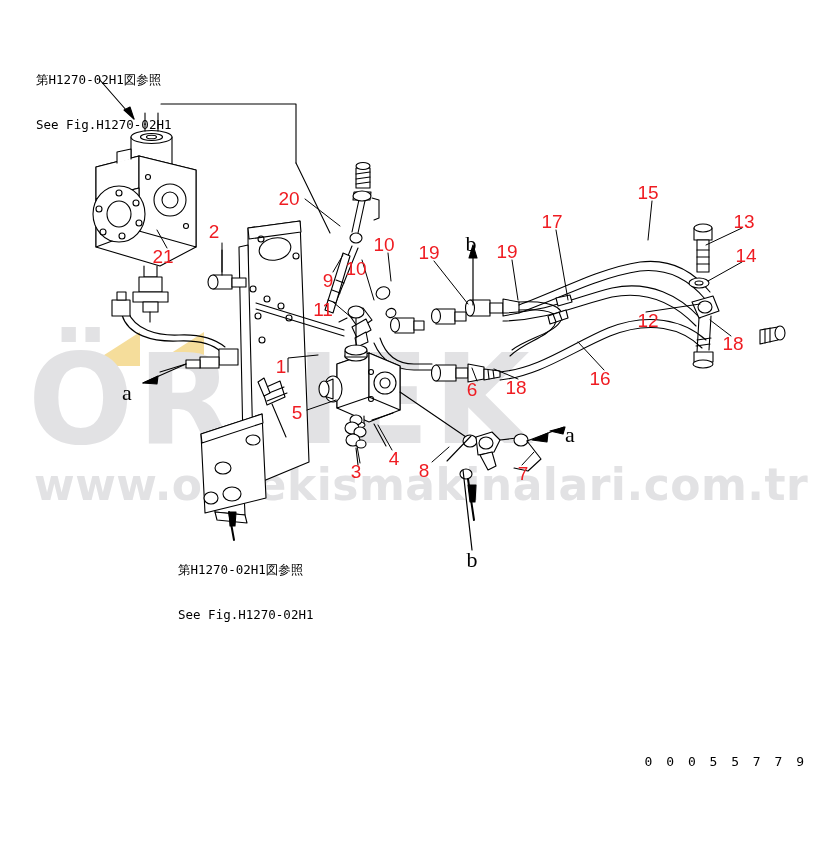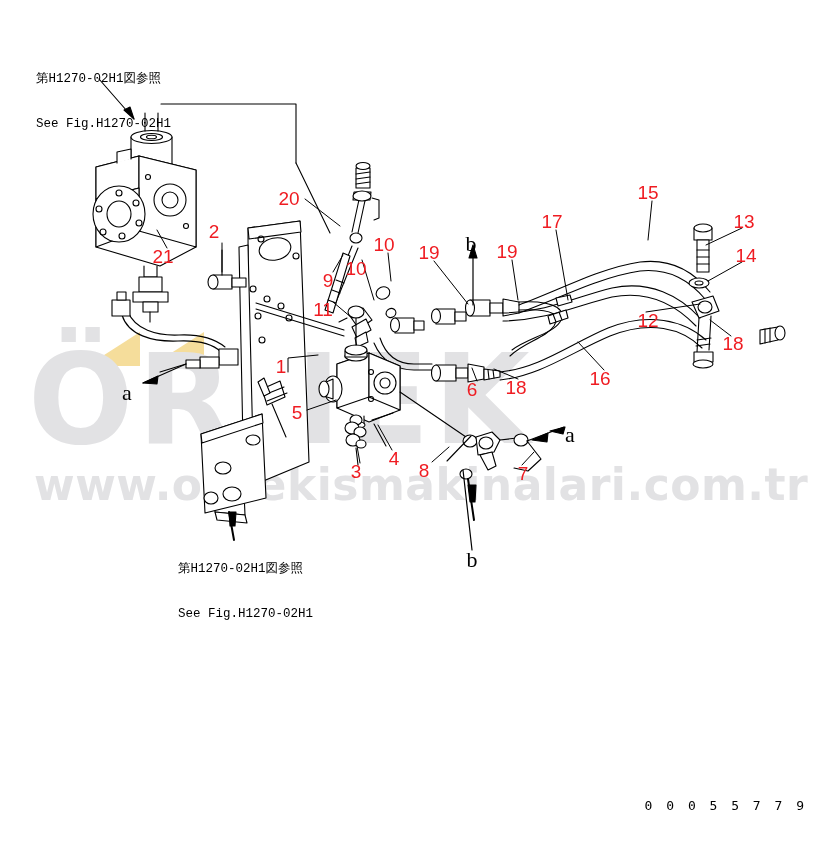--- a/index.html
+++ b/index.html
@@ -29,25 +29,25 @@
     position: absolute;
     font-family: "DejaVu Sans Mono", "Liberation Mono", monospace;
     font-size: 12.5px;
     line-height: 15px;
     color: #000000;
     white-space: pre;
     letter-spacing: 0px;
   }
   #ref-note-top { left: 36px; top: 42px; }
   #ref-note-bottom { left: 178px; top: 532px; }
-  .ref-line { display: block; font-family: Liberation Mono, monospace; }
+  .ref-line { display: block; }
   #part-number {
     position: absolute;
     right: 22px;
-    top: 798px;
+    top: 754px;
     font-family: "DejaVu Sans Mono", "Liberation Mono", monospace;
     font-size: 13px;
     letter-spacing: 3px;
     color: #000000;
   }
   .wm-text {
     position: absolute;
     color: #e2e2e4;
     font-weight: bold;
     font-family: "DejaVu Sans", sans-serif;

